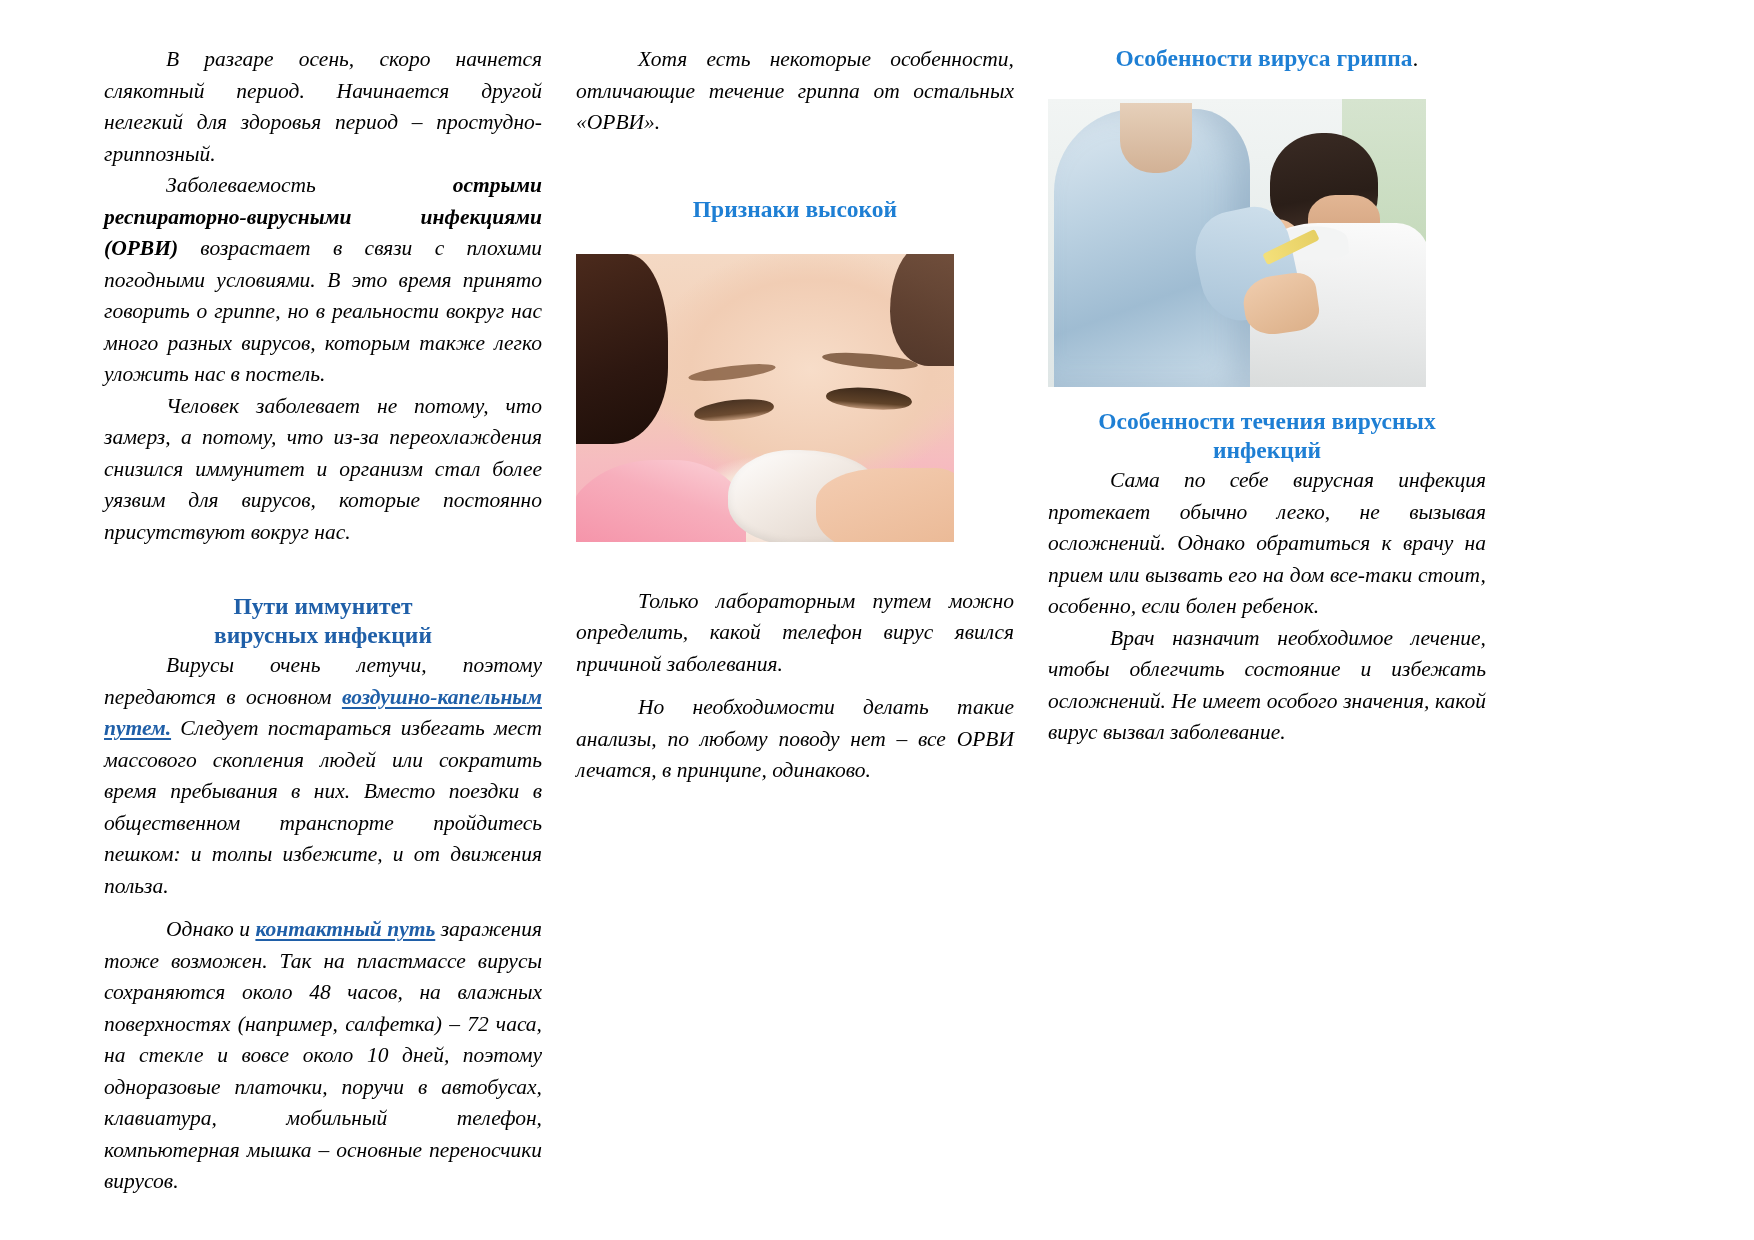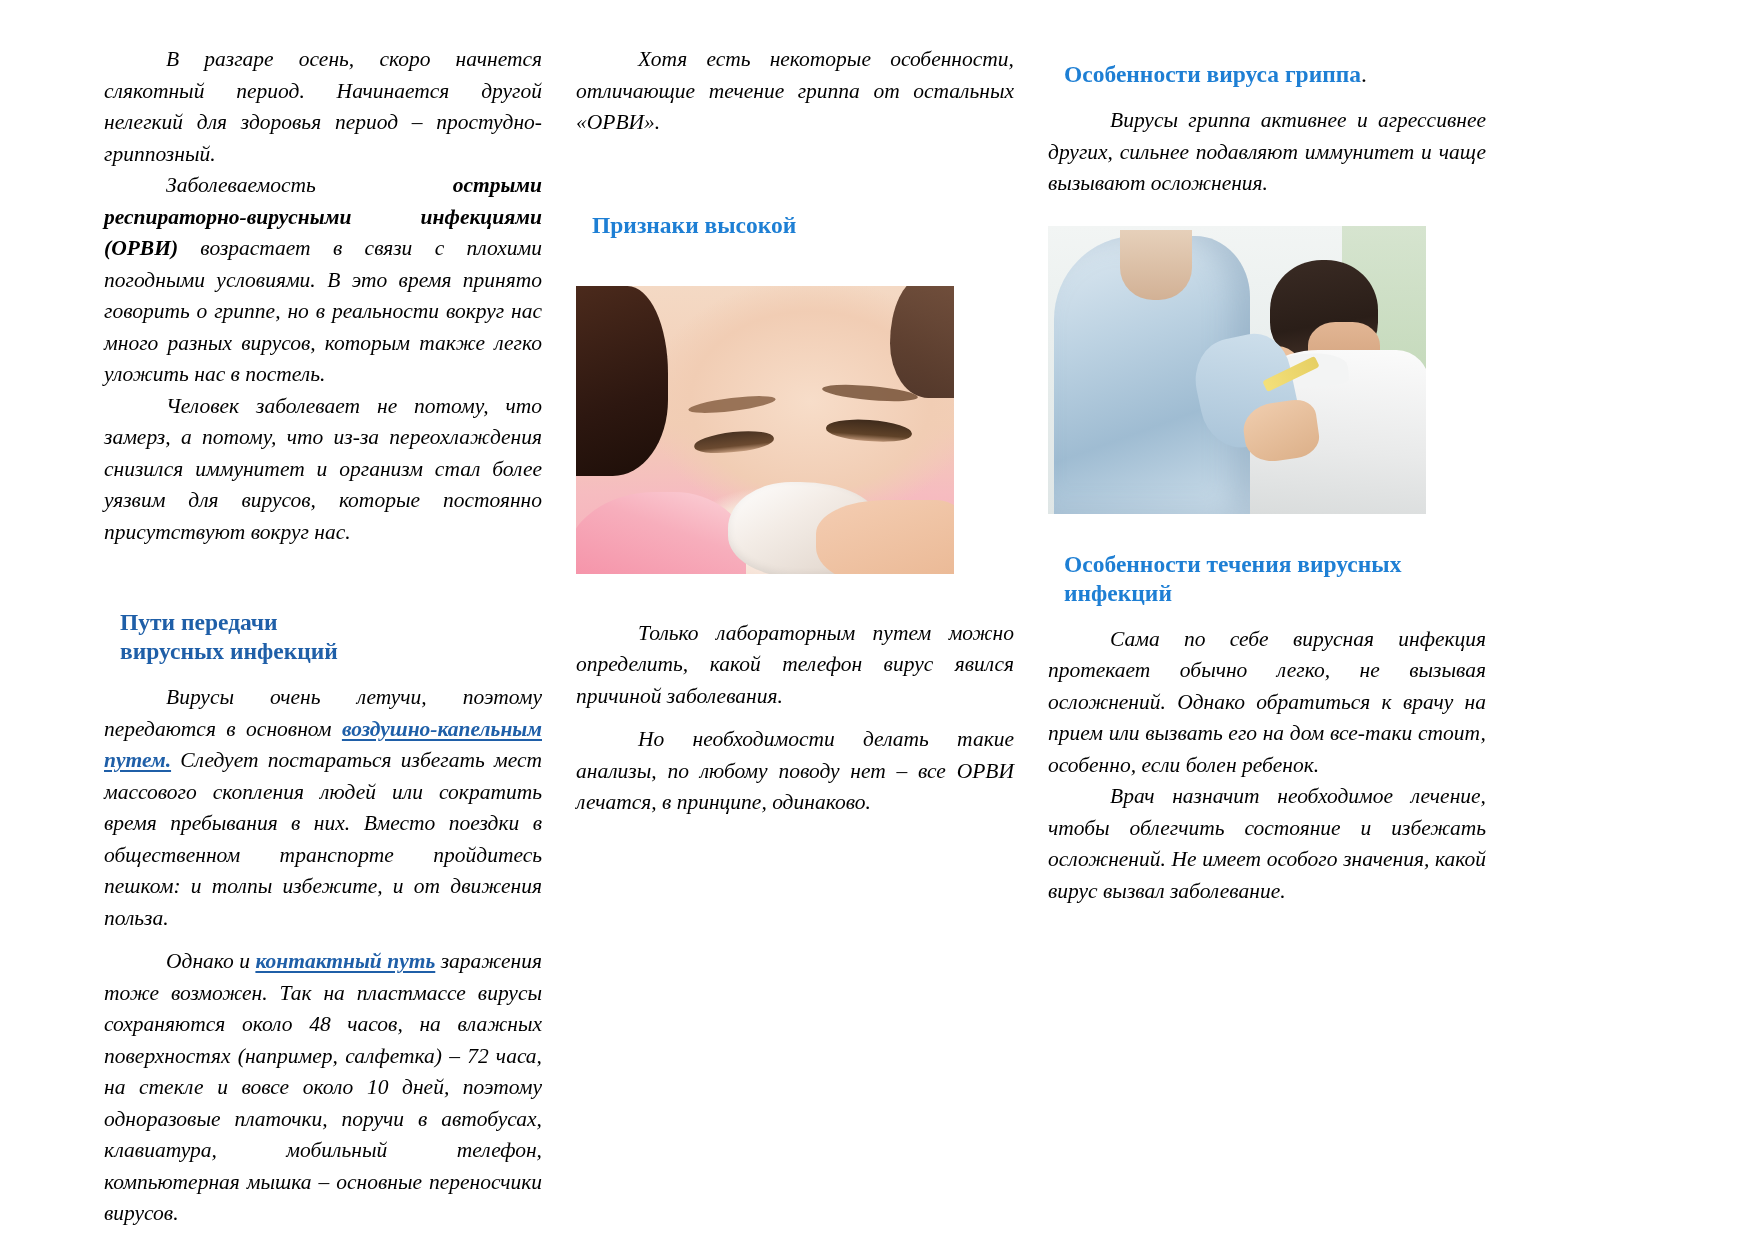--- a/index.html
+++ b/index.html
@@ -33,26 +33,26 @@
     font-size:21.5px;
     line-height:31.5px;
     text-align:justify;
     text-indent:62px;
     color:#000000;
     -webkit-hyphens:none;hyphens:none;
     word-spacing:0px;
   }
 
   h2.heading{
-    margin:16px;
+    margin:0;
     font-style:normal;
     font-weight:bold;
     font-size:23.5px;
     line-height:29px;
-    text-align:left;
+    text-align:center;
     color:#1F5FA8;
     text-indent:0;
   }
   h2.heading.bright{color:#1E7FD4;}
 
   .sp-12{height:12px;}
   .sp-20{height:20px;}
   .sp-26{height:26px;}
   .sp-30{height:30px;}
   .sp-44{height:44px;}
@@ -205,21 +205,21 @@
 
     <p class="body">В разгаре осень, скоро начнется слякотный период. Начинается другой нелегкий для здоровья период – простудно-гриппозный.</p>
 
     <p class="body"><span>Заболеваемость </span><b class="strong">острыми респираторно-вирусными инфекциями (ОРВИ)</b><span> возрастает в связи с плохими погодными условиями. В это время принято говорить о гриппе, но в реальности вокруг нас много разных вирусов, которым также легко уложить нас в постель.</span></p>
 
     <p class="body">Человек заболевает не потому, что замерз, а потому, что из-за переохлаждения снизился иммунитет и организм стал более уязвим для вирусов, которые постоянно присутствуют вокруг нас.</p>
 
     <div class="sp-44"></div>
 
     <h2 class="heading">
-      <span>Пути передачи</span><br>
+      <span>Пути иммунитет</span><br>
       <span>вирусных инфекций</span>
     </h2>
 
     <p class="body"><span>Вирусы очень летучи, поэтому передаются в основном </span><a class="link" href="#">воздушно-капельным путем.</a><span> Следует постараться избегать мест массового скопления людей или сократить время пребывания в них. Вместо поездки в общественном транспорте пройдитесь пешком: и толпы избежите, и от движения польза.</span></p>
 
     <div class="sp-12"></div>
 
     <p class="body"><span>Однако и </span><a class="link" href="#">контактный путь</a><span> заражения тоже возможен. Так на пластмассе вирусы сохраняются около 48 часов, на влажных поверхностях (например, салфетка) – 72 часа, на стекле и вовсе около 10 дней, поэтому одноразовые платочки, поручи в автобусах, клавиатура, мобильный телефон, компьютерная мышка – основные переносчики вирусов.</span></p>
 
   </div>
@@ -255,21 +255,20 @@
     <div class="sp-12"></div>
 
     <p class="body">Но необходимости делать такие анализы, по любому поводу нет – все ОРВИ лечатся, в принципе, одинаково.</p>
 
   </div>
 
   <div class="col col-3">
 
     <h2 class="heading bright"><span>Особенности вируса гриппа</span><span style="color:#000;font-weight:normal;">.</span></h2>
 
-    <p class="body">Вирусы гриппа активнее и агрессивнее других, сильнее подавляют иммунитет и чаще вызывают осложнения.</p>
 
 
 
     <div class="sp-26"></div>
 
     <div class="photo photo-vacc">
       <div class="wall"></div>
       <div class="green"></div>
       <div class="patient-head"></div>
       <div class="patient-face"></div>

